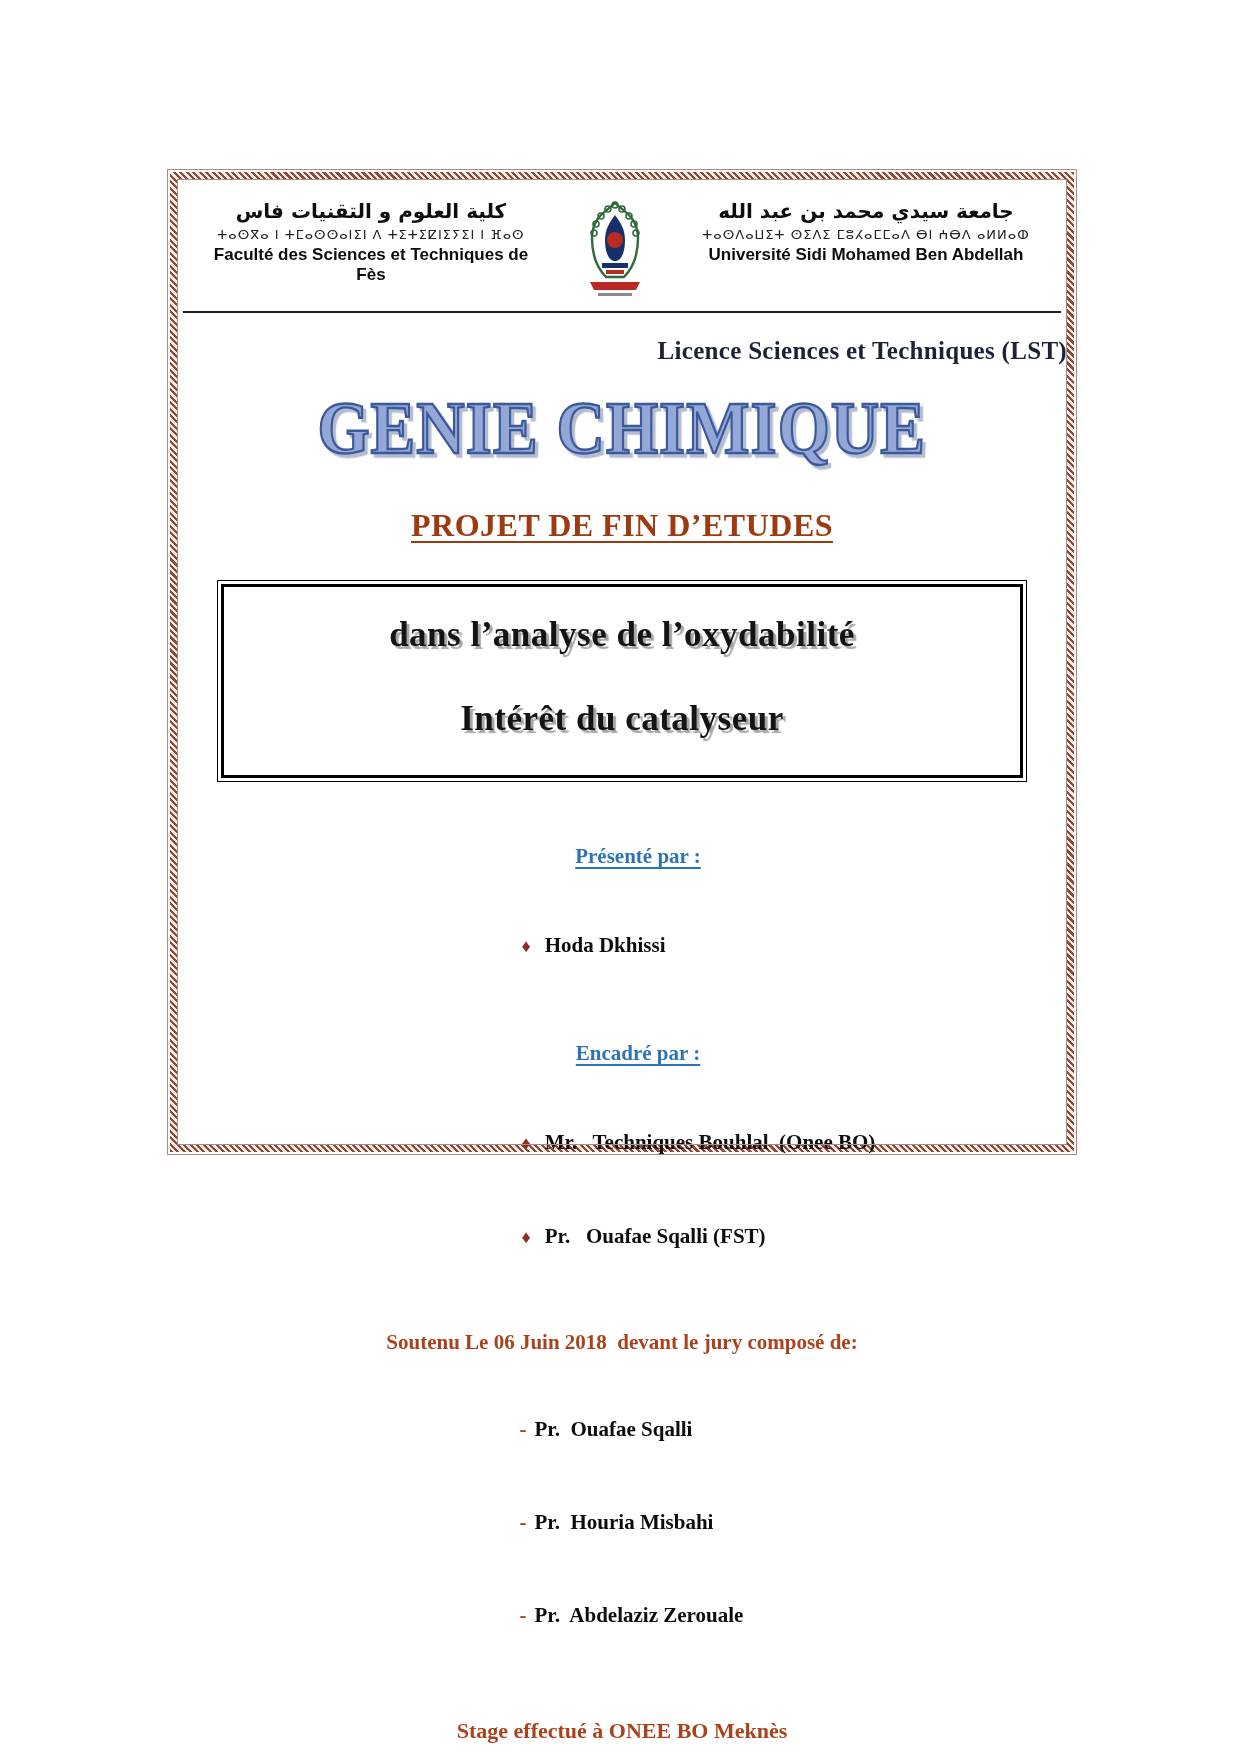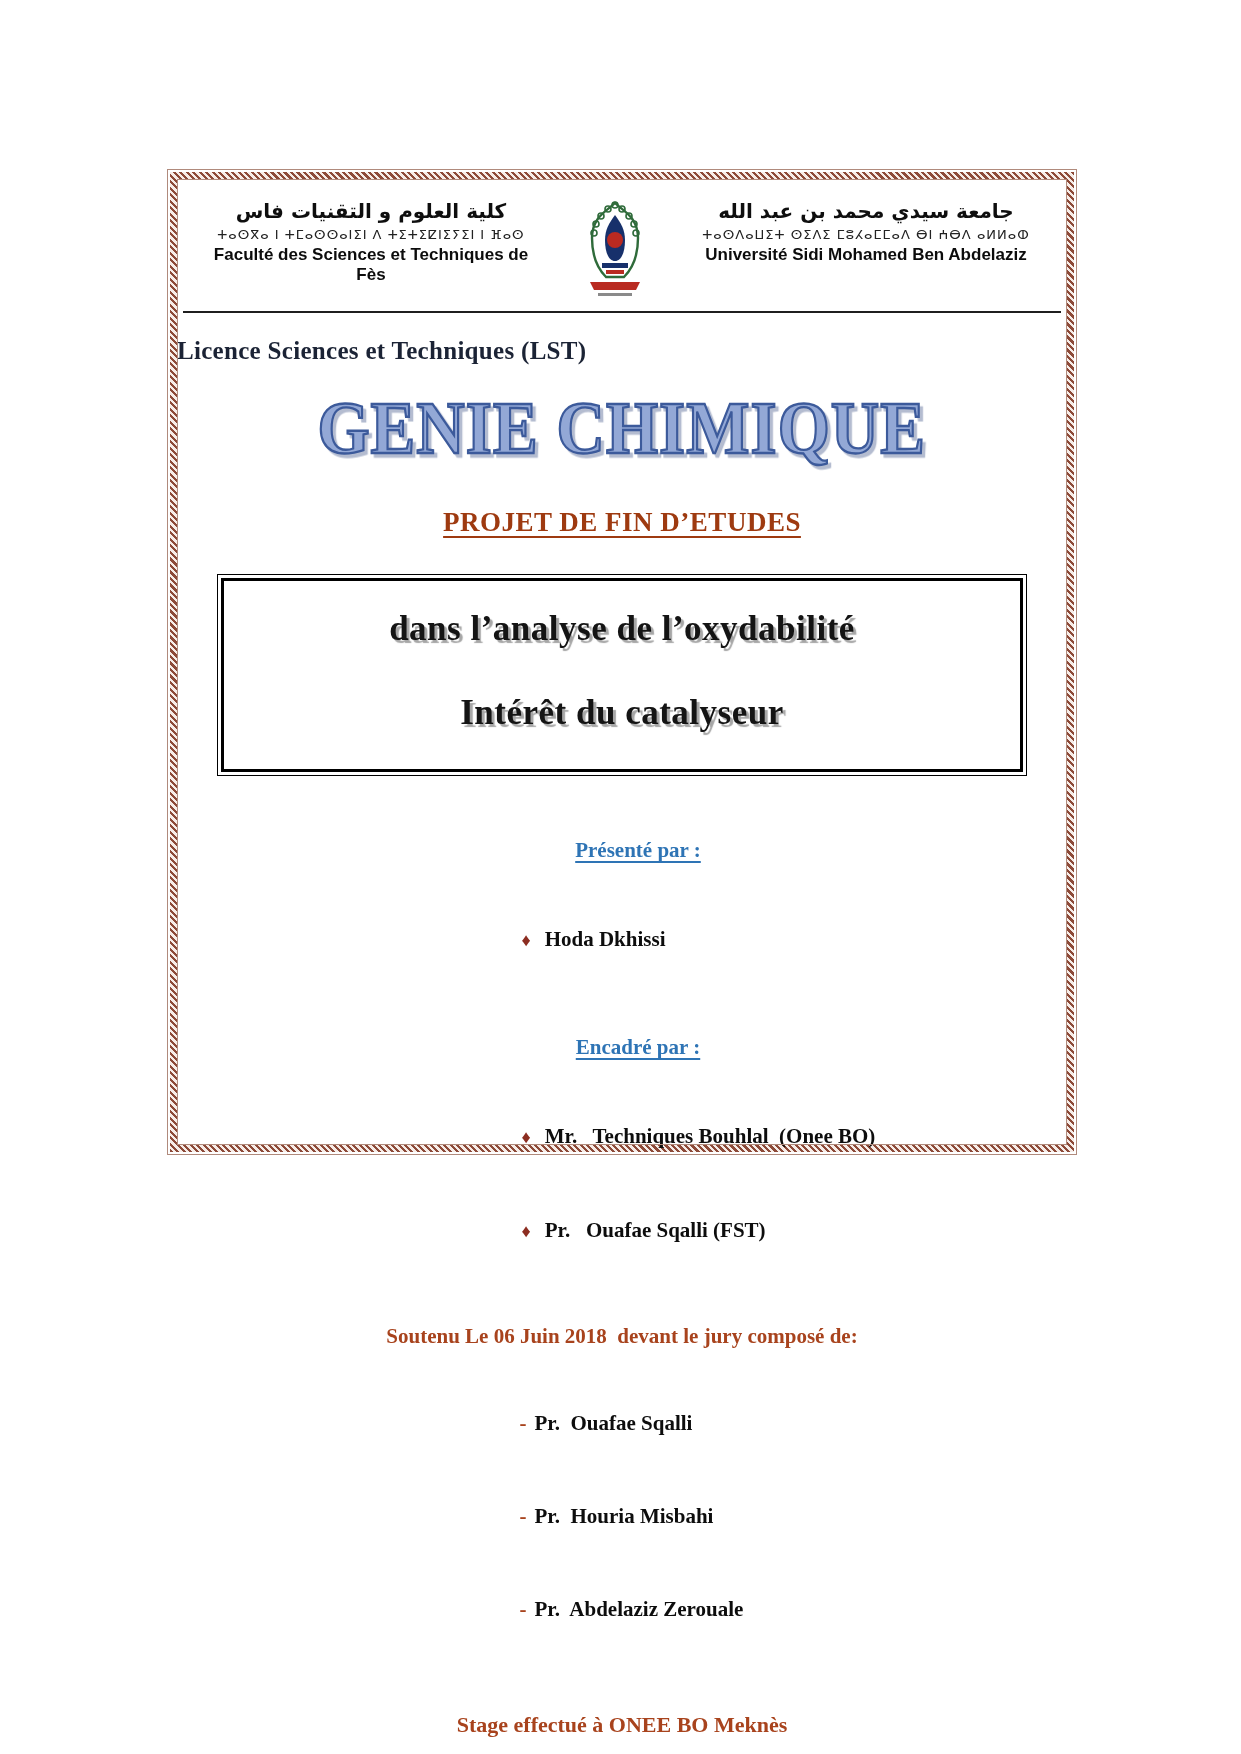--- a/index.html
+++ b/index.html
@@ -20,30 +20,30 @@
   .hdr-left { width:348px; }
   .hdr-right { width:362px; }
   .ar  { font-family:"DejaVu Sans", sans-serif; font-weight:700; font-size:20px; color:#0e0e0e; direction:rtl; }
   .tif { font-family:"DejaVu Sans", sans-serif; font-size:13px; letter-spacing:1px; margin-top:4px; color:#222; }
   .lat { font-family:"Liberation Sans", sans-serif; font-weight:700; font-size:17px; margin-top:3px; color:#0c0c0c; }
 
   .logo { width:80px; margin-top:-2px; text-align:center; }
 
   .rule { border-top:2px solid #1f1f1f; margin:6px 6px 0; }
 
-  .program { margin-top:24px; text-align:left; font-size:25px; font-weight:700; color:#1b2335; letter-spacing:.3px; }
+  .program { margin-top:24px; text-align:right; font-size:25px; font-weight:700; color:#1b2335; letter-spacing:.3px; }
 
   .genie-wrap { text-align:center; margin-top:22px; height:82px; }
   .genie { display:inline-block; font-weight:700; font-size:62px; letter-spacing:1px;
            transform:scale(1.08,1.18); transform-origin:center top;
            color:#93a8d6; -webkit-text-stroke:2px #3c5a9b;
            filter:drop-shadow(3px 3px 0 rgba(118,133,170,.55)); }
 
   .pfe { margin-top:38px; text-align:center; }
-  .pfe span { font-size:27px; font-weight:700; color:#9e3a10; letter-spacing:.5px;
+  .pfe span { font-size:32px; font-weight:700; color:#9e3a10; letter-spacing:.5px;
               text-decoration:underline; text-decoration-thickness:2px; text-underline-offset:5px; }
 
   .title-box { margin:36px 40px 0; border:1px solid #000; padding:3px; }
   .title-inner { border:3px solid #000; padding:28px 10px 36px; }
   .title-line { text-align:center; font-size:35px; font-weight:700; color:#141414;
                 text-shadow:3px 3px 1px #a6a6a6; letter-spacing:.5px; }
   .title-line + .title-line { margin-top:44px; }
 
   .section-label { text-align:center; font-size:21px; font-weight:700; color:#2e74b5;
                    text-decoration:underline; text-decoration-thickness:2px; text-underline-offset:4px;margin-left:32px; }
@@ -95,21 +95,21 @@
             <rect x="25" y="66" width="26" height="5" fill="#17306b"></rect>
             <rect x="29" y="73" width="18" height="4" fill="#b92a21"></rect>
             <path d="M13 85 L63 85 L59 93 L17 93 Z" fill="#b92a21"></path>
             <rect x="21" y="96" width="34" height="3" fill="#8a8a8a"></rect>
           </svg>
         </div>
 
         <div class="hdr-block hdr-right">
           <div class="ar">جامعة سيدي محمد بن عبد الله</div>
           <div class="tif">ⵜⴰⵙⴷⴰⵡⵉⵜ ⵙⵉⴷⵉ ⵎⵓⵃⴰⵎⵎⴰⴷ ⴱⵏ ⵄⴱⴷ ⴰⵍⵍⴰⵀ</div>
-          <div class="lat">Université Sidi Mohamed Ben Abdelaziz</div>
+          <div class="lat">Université Sidi Mohamed Ben Abdellah</div>
         </div>
       </div>
 
       <div class="rule"></div>
 
       <div class="program">Licence Sciences et Techniques (LST)</div>
 
       <div class="genie-wrap">
         <span class="genie">GENIE CHIMIQUE</span>
       </div>

